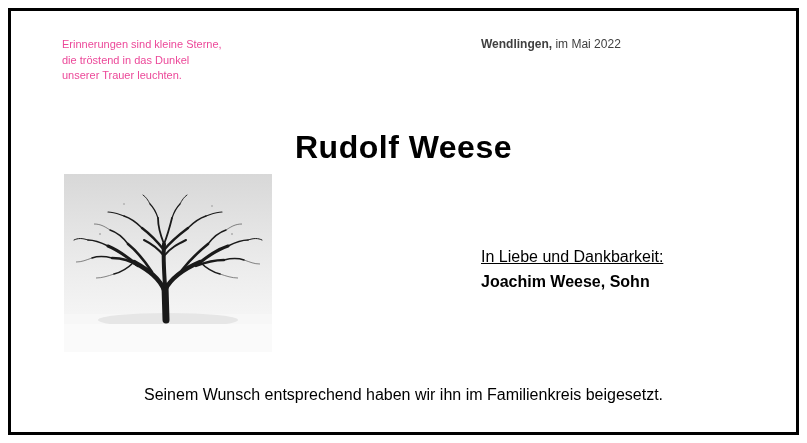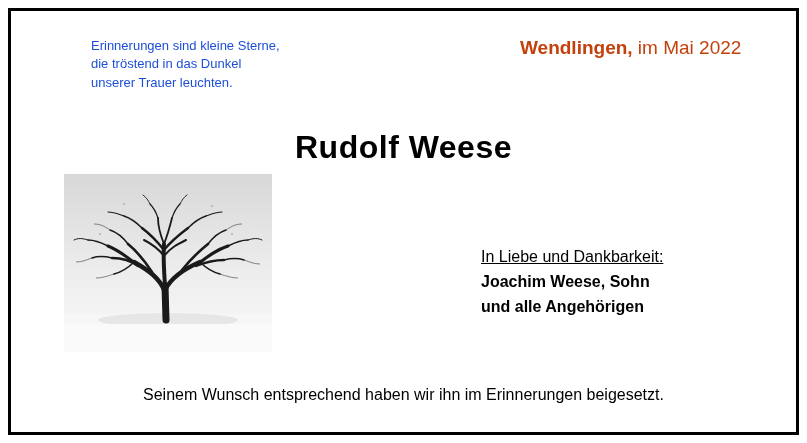--- a/index.html
+++ b/index.html
@@ -24,34 +24,33 @@
     border: 3px solid #000000;
     background: #ffffff;
   }
   .inner {
     position: relative;
     width: 100%;
     height: 100%;
   }
   .verse {
     position: absolute;
-    left: 80px;
+    left: 51px;
     top: 26px;
-    font-size: 13px;
+    font-size: 11px;
     line-height: 1.42;
-    color: #1d4ed8;
+    color: #ec4899;
     white-space: pre-line;
   }
   .place-date {
     position: absolute;
     left: 470px;
     top: 26px;
-    font-size: 19px;
-    color: #c2410c;
-    margin-left: 39px;
+    font-size: 12px;
+    color: #404040;
   }
   .place-date .place {
     font-weight: bold;
   }
   .name {
     position: absolute;
     left: 0;
     right: 0;
     top: 118px;
     text-align: center;
@@ -186,19 +185,18 @@
           <circle cx="60" cy="30" r="0.7"></circle>
           <circle cx="148" cy="32" r="0.7"></circle>
         </g>
         <rect x="0" y="150" width="208" height="28" fill="#fafafa"></rect>
       </svg>
     </div>
 
     <div class="family">
       <div class="lead">In Liebe und Dankbarkeit:</div>
       <div class="member">Joachim Weese, Sohn</div>
-      <div class="member">und alle Angehörigen</div>
     </div>
 
-    <div class="footer">Seinem Wunsch entsprechend haben wir ihn im Erinnerungen beigesetzt.</div>
+    <div class="footer">Seinem Wunsch entsprechend haben wir ihn im Familienkreis beigesetzt.</div>
 
   </div>
 </div>
 
 </body></html>

